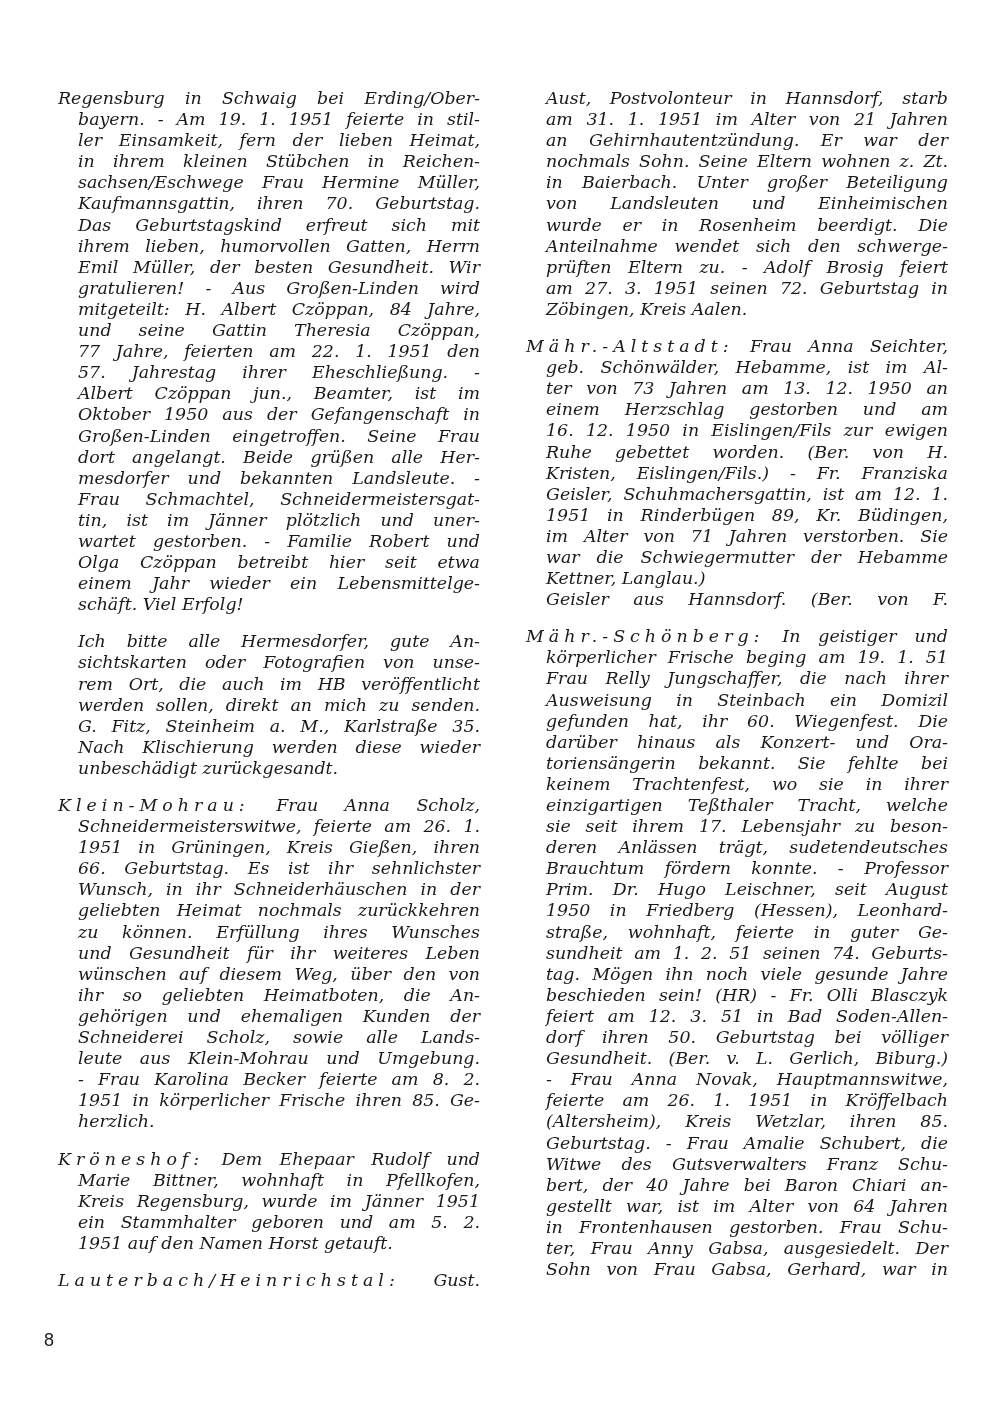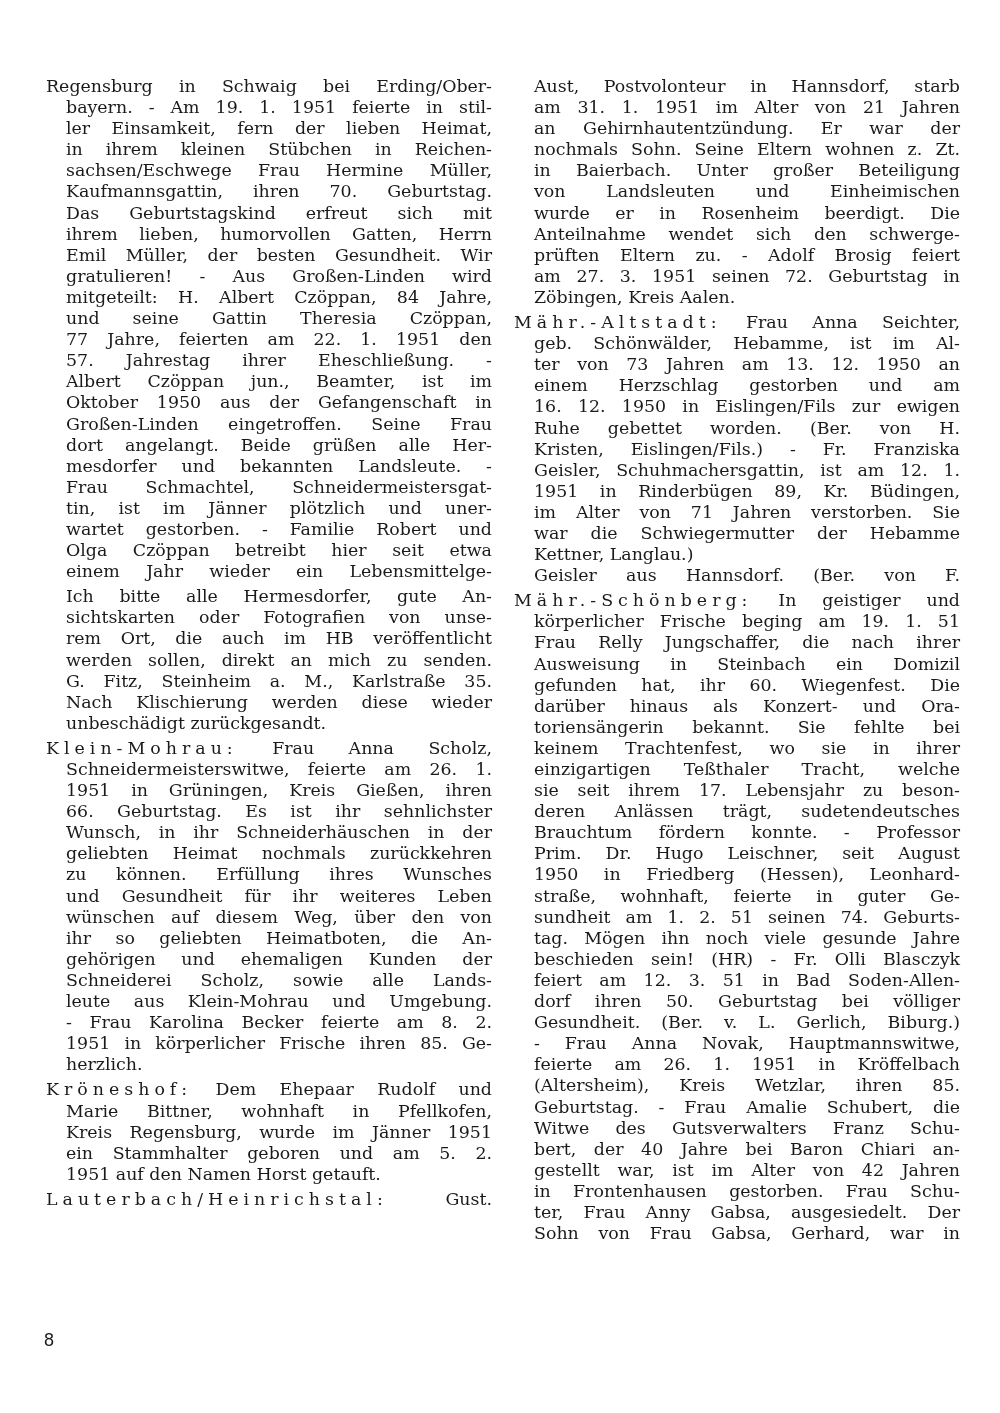--- a/index.html
+++ b/index.html
@@ -1,21 +1,21 @@
 <!DOCTYPE html>
 <html><head>
   <meta charset="utf-8">
   <style>
     html, body { margin: 0; padding: 0; background: #ffffff; }
     body { width: 1000px; height: 1413px; position: relative; overflow: hidden; }
     .page { position: absolute; left: 0; top: 0; width: 1000px; height: 1413px; background: #ffffff; color: #1a1a1a; }
     .col { position: absolute; top: 72px; width: 454px; font-family: "DejaVu Serif", "Liberation Serif", serif; font-size: 17.4px; }
     .col-left { left: 42px; }
     .col-right { left: 510px; }
-    .para { margin: 4px; padding: 0; }
+    .para { margin: 16px; padding: 0; font-style: italic; }
     .line { display: block; height: 21.1px; line-height: 21.1px; white-space: nowrap; text-align: justify; text-align-last: justify; padding-left: 20px; }
     .line.first { padding-left: 0; }
     .line.last { text-align-last: left; }
     .heading { letter-spacing: 5px; }
     .page-number { position: absolute; left: 44px; top: 1330px; font-family: "Liberation Sans", sans-serif; font-size: 18px; color: #1a1a1a; }
   </style>
 </head>
 <body>
 
 <div class="page">
@@ -38,20 +38,21 @@
         <span class="line">Albert Czöppan jun., Beamter, ist im</span>
         <span class="line">Oktober 1950 aus der Gefangenschaft in</span>
         <span class="line">Großen-Linden eingetroffen. Seine Frau</span>
         <span class="line">dort angelangt. Beide grüßen alle Her-</span>
         <span class="line">mesdorfer und bekannten Landsleute. -</span>
         <span class="line">Frau Schmachtel, Schneidermeistersgat-</span>
         <span class="line">tin, ist im Jänner plötzlich und uner-</span>
         <span class="line">wartet gestorben. - Familie Robert und</span>
         <span class="line">Olga Czöppan betreibt hier seit etwa</span>
         <span class="line">einem Jahr wieder ein Lebensmittelge-</span>
+        <span class="line last">schäft. Viel Erfolg!</span>
       </div>
       <div class="para">
         <span class="line">Ich bitte alle Hermesdorfer, gute An-</span>
         <span class="line">sichtskarten oder Fotografien von unse-</span>
         <span class="line">rem Ort, die auch im HB veröffentlicht</span>
         <span class="line">werden sollen, direkt an mich zu senden.</span>
         <span class="line">G. Fitz, Steinheim a. M., Karlstraße 35.</span>
         <span class="line">Nach Klischierung werden diese wieder</span>
         <span class="line last">unbeschädigt zurückgesandt.</span>
       </div>
@@ -134,20 +135,20 @@
         <span class="line">beschieden sein! (HR) - Fr. Olli Blasczyk</span>
         <span class="line">feiert am 12. 3. 51 in Bad Soden-Allen-</span>
         <span class="line">dorf ihren 50. Geburtstag bei völliger</span>
         <span class="line">Gesundheit. (Ber. v. L. Gerlich, Biburg.)</span>
         <span class="line">- Frau Anna Novak, Hauptmannswitwe,</span>
         <span class="line">feierte am 26. 1. 1951 in Kröffelbach</span>
         <span class="line">(Altersheim), Kreis Wetzlar, ihren 85.</span>
         <span class="line">Geburtstag. - Frau Amalie Schubert, die</span>
         <span class="line">Witwe des Gutsverwalters Franz Schu-</span>
         <span class="line">bert, der 40 Jahre bei Baron Chiari an-</span>
-        <span class="line">gestellt war, ist im Alter von 42 Jahren</span>
+        <span class="line">gestellt war, ist im Alter von 64 Jahren</span>
         <span class="line">in Frontenhausen gestorben. Frau Schu-</span>
         <span class="line">ter, Frau Anny Gabsa, ausgesiedelt. Der</span>
         <span class="line">Sohn von Frau Gabsa, Gerhard, war in</span>
       </div>
     </div>
   <div class="page-number">8</div>
 </div>
 
 </body></html>

